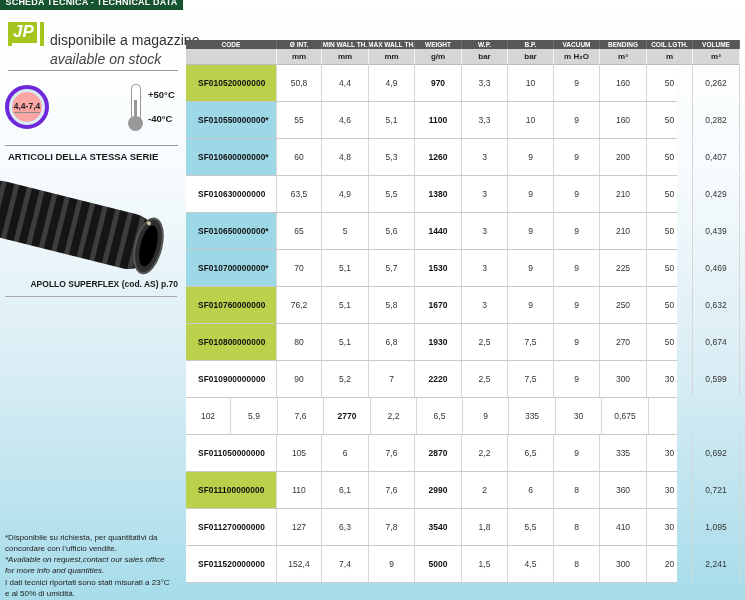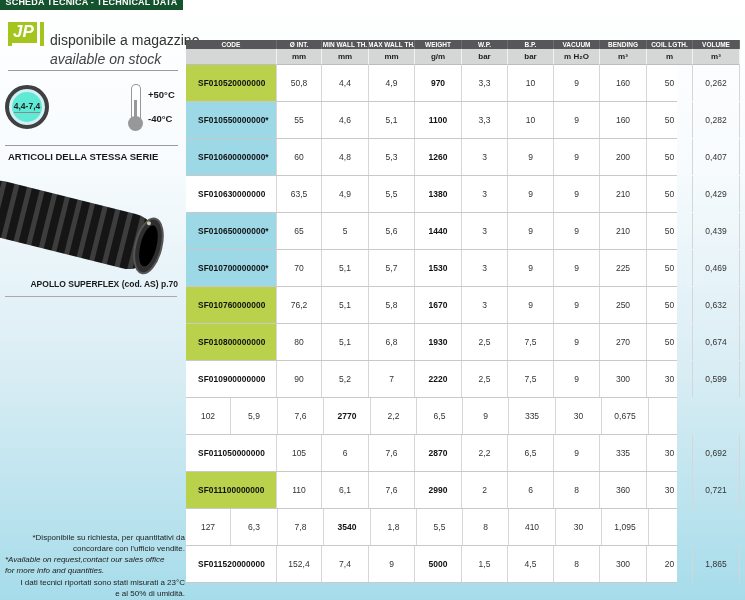--- a/index.html
+++ b/index.html
@@ -10,34 +10,34 @@
   }
   
   #titlebar{position:absolute;left:0;top:0;width:183px;height:10px;background:#14532d;overflow:hidden;}
   #titlebar span{display:block;margin-top:-3px;color:#fff;font-size:9px;font-weight:bold;text-align:center;letter-spacing:.2px;white-space:nowrap;}
   #logo{position:absolute;left:8px;top:22px;width:36px;height:24px;background:#a4c51d;display:flex;align-items:center;justify-content:center;}
   #logo span{color:#fff;font-weight:bold;font-style:italic;font-size:17px;border-bottom:3px solid #fff;border-right:3px solid #fff;padding:0 3px 1px 1px;}
   #stocktext{position:absolute;left:50px;top:31px;font-size:14px;color:#333;line-height:1.35;}
   #stocktext .en{font-style:italic;color:#444;}
   .divider{position:absolute;height:1px;background:#9b9b9b;}
   #badge{position:absolute;left:5px;top:85px;width:36px;height:36px;border-radius:50%;
-    border:4px solid #404040;background:#5eead4;box-shadow:inset 0 0 0 3px #d6edf4;
+    border:4px solid #6d28d9;background:#fca5a5;box-shadow:inset 0 0 0 3px #d6edf4;
     display:flex;align-items:center;justify-content:center;}
   #badge span{font-size:8.5px;font-weight:bold;color:#222;border-bottom:1px solid #8a8a8a;padding-bottom:1px;}
   #thermo{position:absolute;left:128px;top:84px;width:15px;height:48px;}
   #thermo .stem{position:absolute;left:3px;top:0;width:8px;height:34px;border:1.5px solid #97989a;border-bottom:none;border-radius:5px 5px 0 0;background:#fff;}
   #thermo .mercury{position:absolute;left:6px;top:16px;width:3px;height:20px;background:#97989a;}
   #thermo .bulb{position:absolute;left:0;top:32px;width:15px;height:15px;border-radius:50%;background:#97989a;}
   .templabel{position:absolute;font-size:9.5px;font-weight:bold;color:#1a1a1a;}
   #seriestitle{position:absolute;left:8px;top:151px;font-size:9.5px;font-weight:bold;color:#1a1a1a;line-height:1.25;}
   #seriestitle .en{font-style:italic;}
   #hosewrap{position:absolute;left:0;top:173px;width:180px;height:112px;overflow:hidden;}
   #hosecaption{position:absolute;left:0;top:279px;width:178px;text-align:right;font-size:8.5px;font-weight:bold;color:#1a1a1a;}
   .notes{position:absolute;left:5px;width:180px;font-size:8px;color:#222;line-height:1.35;white-space:pre-line;}
-  .notes.it{font-style:normal;text-align:right;}
+  .notes.it{font-style:normal;}
   .notes.en{font-style:italic;}
   
   #table{position:absolute;left:186px;top:0;width:491px;margin-top:40px;}
   .hrow,.urow,.tr{display:flex;box-sizing:border-box;}
   .th,.tu,.td{box-sizing:border-box;display:flex;align-items:center;justify-content:center;flex:none;}
   .th{background:#57575a;color:#fff;font-size:6.5px;font-weight:bold;height:9px;border-right:1px solid #6c6c6f;white-space:nowrap;overflow:hidden;}
   .tu{background:#d5d6d6;color:#1f1f1f;font-size:8px;font-weight:bold;height:16px;border-right:1px solid #f2f2f2;border-bottom:1px solid #bdbdbd;}
   .tr{height:37px;border-bottom:1px solid #c9c9c9;background:#fff;}
   .td{height:100%;font-size:8.5px;color:#333;border-right:1px solid #d6d6d6;}
   .td.code{justify-content:flex-start;padding-left:12px;font-weight:bold;color:#111;font-size:8.3px;letter-spacing:.1px;}
@@ -290,20 +290,21 @@
         <div class="td c2">7,6</div>
         <div class="td c3 bold">2990</div>
         <div class="td c4">2</div>
         <div class="td c5">6</div>
         <div class="td c6">8</div>
         <div class="td c7">360</div>
         <div class="td c8">30</div>
         <div class="td c9">0,721</div>
       </div>
       <div class="tr">
+        <div class="td code hl-none">SF011270000000</div>
         <div class="td c0">127</div>
         <div class="td c1">6,3</div>
         <div class="td c2">7,8</div>
         <div class="td c3 bold">3540</div>
         <div class="td c4">1,8</div>
         <div class="td c5">5,5</div>
         <div class="td c6">8</div>
         <div class="td c7">410</div>
         <div class="td c8">30</div>
         <div class="td c9">1,095</div>
@@ -312,16 +313,16 @@
         <div class="td code hl-none">SF011520000000</div>
         <div class="td c0">152,4</div>
         <div class="td c1">7,4</div>
         <div class="td c2">9</div>
         <div class="td c3 bold">5000</div>
         <div class="td c4">1,5</div>
         <div class="td c5">4,5</div>
         <div class="td c6">8</div>
         <div class="td c7">300</div>
         <div class="td c8">20</div>
-        <div class="td c9">1,865</div>
+        <div class="td c9">2,241</div>
       </div>
     </div>
 </div>
 
 </body></html>

